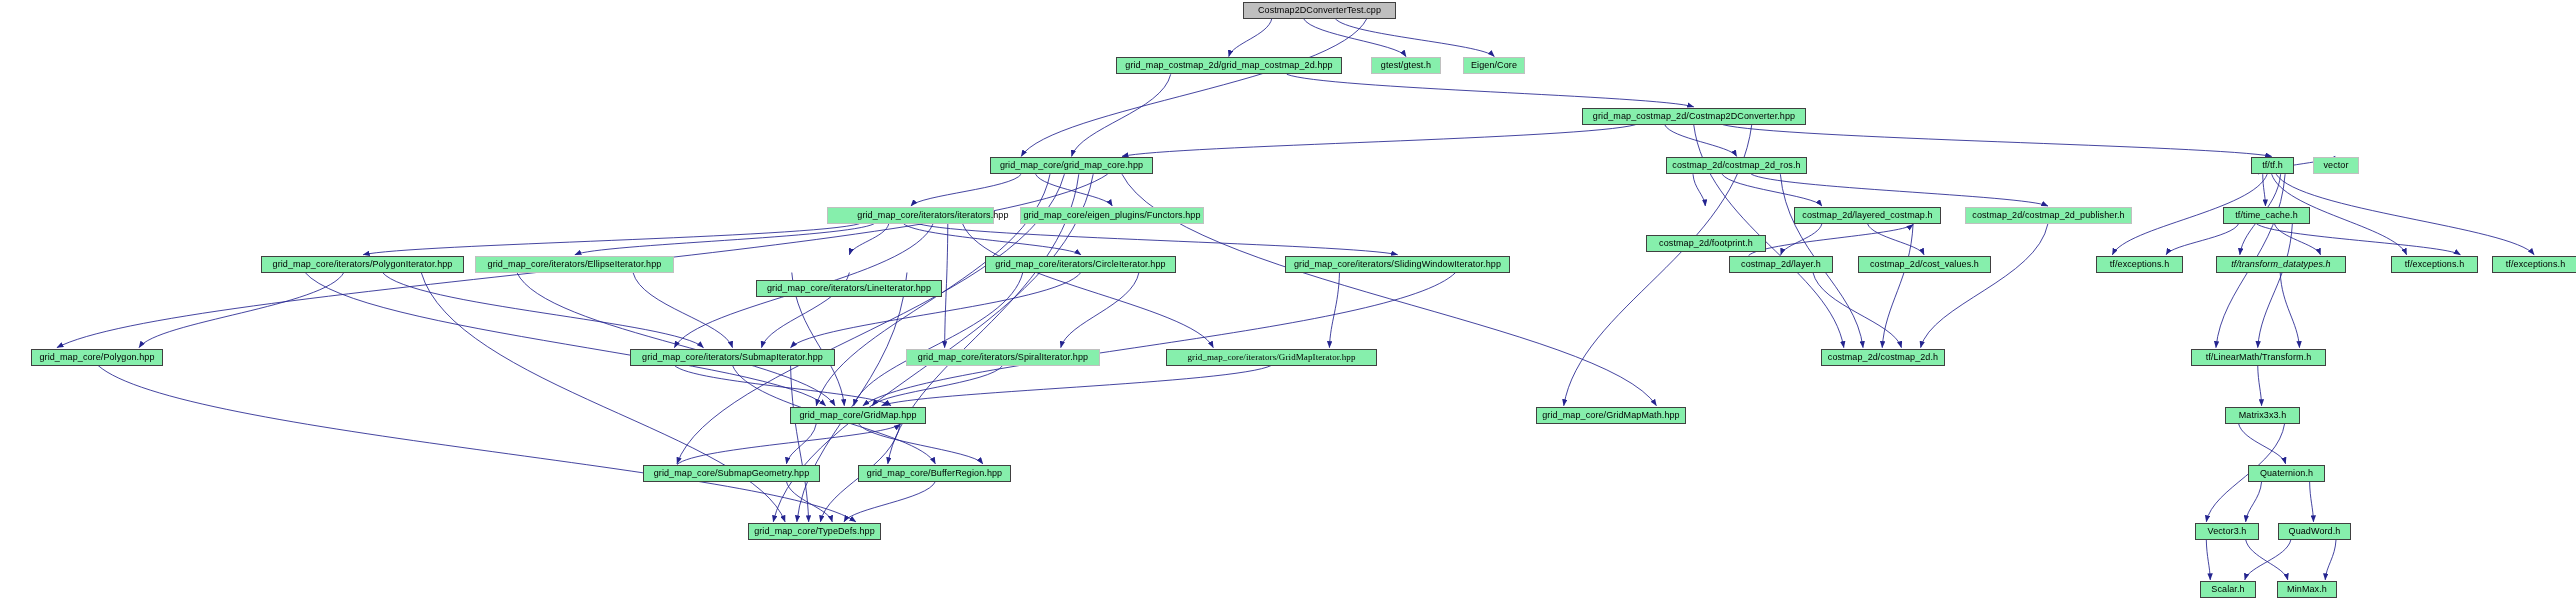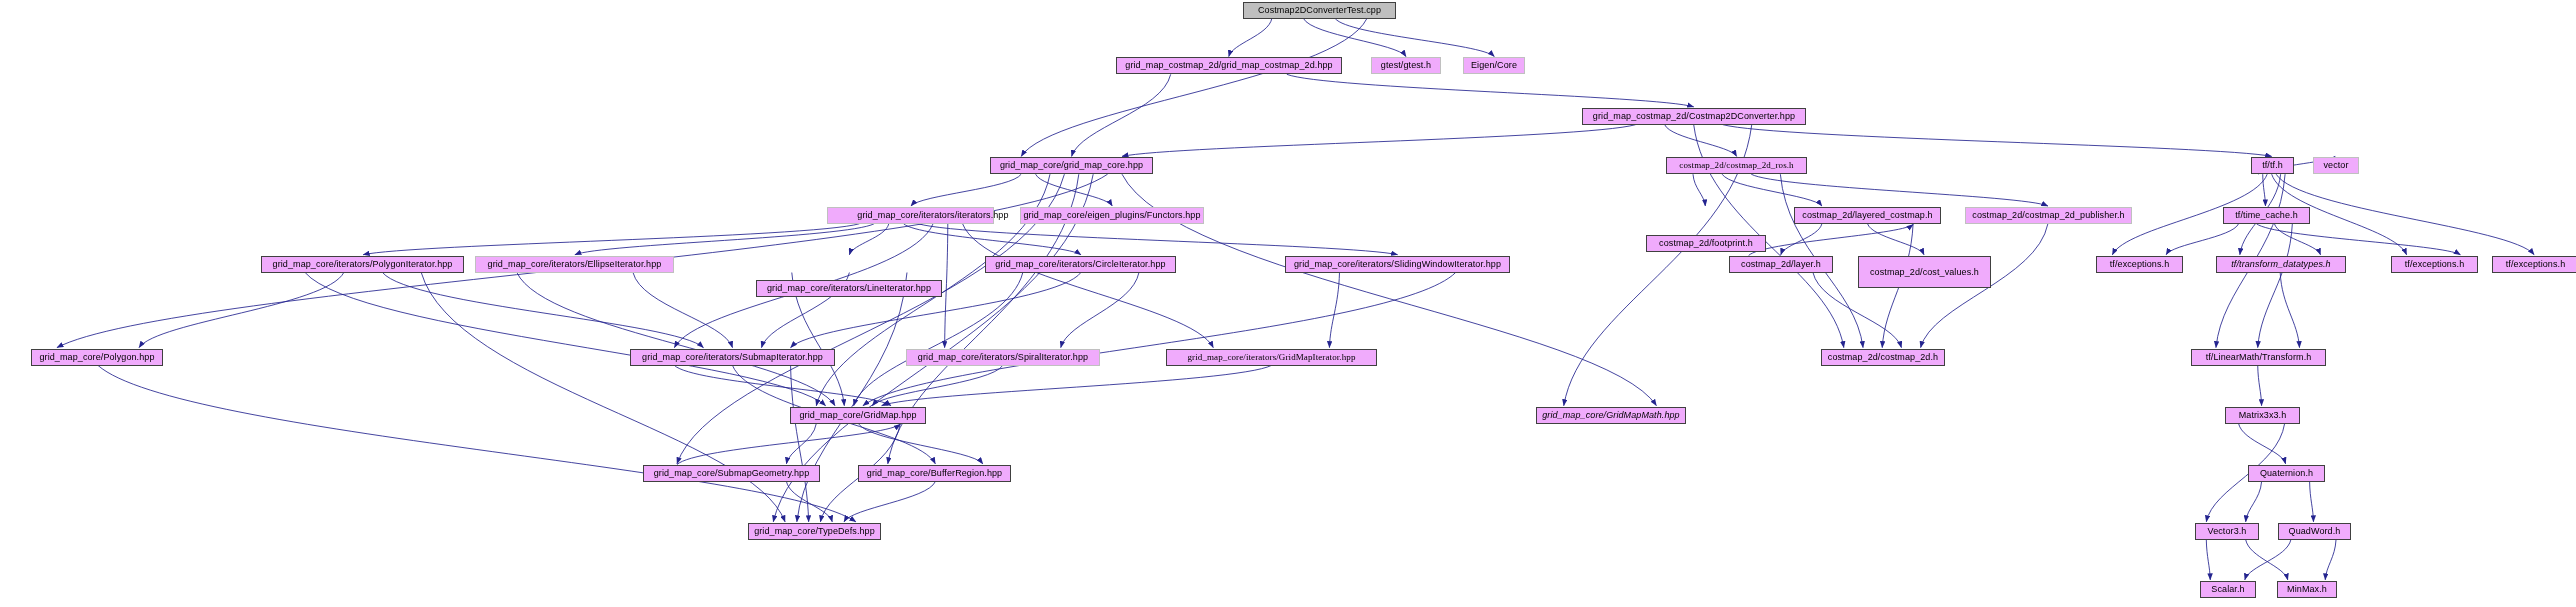--- a/index.html
+++ b/index.html
@@ -21,21 +21,21 @@
     left: 0;
     top: 0;
     width: 2576px;
     height: 607px;
     pointer-events: none;
   }
   .gnode {
     position: absolute;
     box-sizing: border-box;
     border: 0.8px solid #000000;
-    background: #f0abfc;
+    background: #86efac;
     color: #000000;
     font-size: 9px;
     line-height: 1;
     white-space: nowrap;
     display: flex;
     align-items: center;
     justify-content: center;
     letter-spacing: 0.1px;
     padding: 0 3.1px;
     cursor: pointer;
@@ -151,46 +151,46 @@
   </svg>
   <div id="node-layer">
       <div class="gnode root" style="left: 1243px; top: 1.5px; width: 153px; height: 17px;">Costmap2DConverterTest.cpp</div>
       <div class="gnode thick" style="left: 1116px; top: 57px; width: 226px; height: 17px;">grid_map_costmap_2d/grid_map_costmap_2d.hpp</div>
       <div class="gnode ext" style="left: 1371px; top: 57px; width: 70px; height: 17px;">gtest/gtest.h</div>
       <div class="gnode ext" style="left: 1463px; top: 57px; width: 62px; height: 17px;">Eigen/Core</div>
       <div class="gnode thick" style="left: 1582px; top: 108px; width: 224px; height: 17px; text-align: right;">grid_map_costmap_2d/Costmap2DConverter.hpp</div>
       <div class="gnode thick" style="left: 990px; top: 157px; width: 163px; height: 17px;">grid_map_core/grid_map_core.hpp</div>
       <div class="gnode thick" style="left: 2251px; top: 157px; width: 43px; height: 17px;">tf/tf.h</div>
       <div class="gnode ext" style="left: 2313px; top: 157px; width: 46px; height: 17px;">vector</div>
-      <div class="gnode thick" style="left: 1666px; top: 157px; width: 141px; height: 17px; font-family: Liberation Serif, serif;">costmap_2d/costmap_2d_ros.h</div>
+      <div class="gnode thick" style="left: 1666px; top: 157px; width: 141px; height: 17px;">costmap_2d/costmap_2d_ros.h</div>
       <div class="gnode ext" style="left: 827px; top: 207px; width: 167px; height: 17px; padding-left: 48px;">grid_map_core/iterators/iterators.hpp</div>
       <div class="gnode ext" style="left: 1020px; top: 207px; width: 184px; height: 17px;">grid_map_core/eigen_plugins/Functors.hpp</div>
       <div class="gnode thick" style="left: 1646px; top: 207px; width: 120px; height: 17px; margin-top: 28px;">costmap_2d/footprint.h</div>
       <div class="gnode thick" style="left: 1794px; top: 207px; width: 147px; height: 17px;">costmap_2d/layered_costmap.h</div>
       <div class="gnode ext" style="left: 1965px; top: 207px; width: 167px; height: 17px;">costmap_2d/costmap_2d_publisher.h</div>
       <div class="gnode thick" style="left: 2223px; top: 207px; width: 87px; height: 17px;">tf/time_cache.h</div>
       <div class="gnode thick" style="left: 261px; top: 256px; width: 203px; height: 17px;">grid_map_core/iterators/PolygonIterator.hpp</div>
       <div class="gnode ext" style="left: 475px; top: 256px; width: 199px; height: 17px;">grid_map_core/iterators/EllipseIterator.hpp</div>
       <div class="gnode thick" style="left: 756px; top: 256px; width: 186px; height: 17px; margin-top: 24px;">grid_map_core/iterators/LineIterator.hpp</div>
       <div class="gnode thick" style="left: 985px; top: 256px; width: 191px; height: 17px;">grid_map_core/iterators/CircleIterator.hpp</div>
       <div class="gnode thick" style="left: 1285px; top: 256px; width: 225px; height: 17px;">grid_map_core/iterators/SlidingWindowIterator.hpp</div>
       <div class="gnode thick" style="left: 1729px; top: 256px; width: 104px; height: 17px;">costmap_2d/layer.h</div>
-      <div class="gnode thick" style="left: 1858px; top: 256px; width: 133px; height: 32px;">costmap_2d/cost_values.h</div>
+      <div class="gnode thick" style="left: 1858px; top: 256px; width: 133px; height: 17px;">costmap_2d/cost_values.h</div>
       <div class="gnode thick" style="left: 2096px; top: 256px; width: 87px; height: 17px;">tf/exceptions.h</div>
       <div class="gnode thick" style="left: 2216px; top: 256px; width: 130px; height: 17px; font-style: italic;">tf/transform_datatypes.h</div>
       <div class="gnode thick" style="left: 2391px; top: 256px; width: 87px; height: 17px;">tf/exceptions.h</div>
       <div class="gnode thick" style="left: 2492px; top: 256px; width: 87px; height: 17px;">tf/exceptions.h</div>
       <div class="gnode thick" style="left: 31px; top: 349px; width: 132px; height: 17px;">grid_map_core/Polygon.hpp</div>
       <div class="gnode thick" style="left: 630px; top: 349px; width: 205px; height: 17px;">grid_map_core/iterators/SubmapIterator.hpp</div>
       <div class="gnode ext" style="left: 906px; top: 349px; width: 194px; height: 17px;">grid_map_core/iterators/SpiralIterator.hpp</div>
       <div class="gnode thick" style="left: 1166px; top: 349px; width: 211px; height: 17px; font-family: Liberation Serif, serif;">grid_map_core/iterators/GridMapIterator.hpp</div>
       <div class="gnode thick" style="left: 1821px; top: 349px; width: 124px; height: 17px;">costmap_2d/costmap_2d.h</div>
       <div class="gnode thick" style="left: 2191px; top: 349px; width: 135px; height: 17px;">tf/LinearMath/Transform.h</div>
       <div class="gnode thick" style="left: 790px; top: 407px; width: 136px; height: 17px;">grid_map_core/GridMap.hpp</div>
-      <div class="gnode thick" style="left: 1536px; top: 407px; width: 150px; height: 17px; font-style: italic;">grid_map_core/GridMapMath.hpp</div>
+      <div class="gnode thick" style="left: 1536px; top: 407px; width: 150px; height: 17px;">grid_map_core/GridMapMath.hpp</div>
       <div class="gnode thick" style="left: 2225px; top: 407px; width: 75px; height: 17px;">Matrix3x3.h</div>
       <div class="gnode thick" style="left: 643px; top: 465px; width: 177px; height: 17px;">grid_map_core/SubmapGeometry.hpp</div>
       <div class="gnode thick" style="left: 858px; top: 465px; width: 153px; height: 17px;">grid_map_core/BufferRegion.hpp</div>
       <div class="gnode thick" style="left: 2248px; top: 465px; width: 77px; height: 17px;">Quaternion.h</div>
       <div class="gnode thick" style="left: 748px; top: 523px; width: 133px; height: 17px;">grid_map_core/TypeDefs.hpp</div>
       <div class="gnode thick" style="left: 2195px; top: 523px; width: 64px; height: 17px;">Vector3.h</div>
       <div class="gnode thick" style="left: 2278px; top: 523px; width: 73px; height: 17px;">QuadWord.h</div>
       <div class="gnode thick" style="left: 2200px; top: 581px; width: 56px; height: 17px;">Scalar.h</div>
       <div class="gnode thick" style="left: 2277px; top: 581px; width: 60px; height: 17px;">MinMax.h</div>
     </div>

